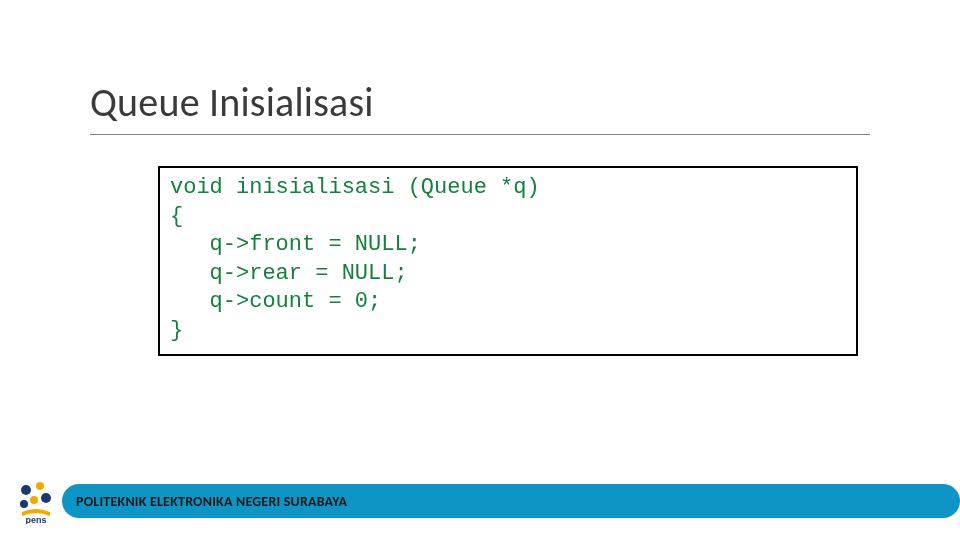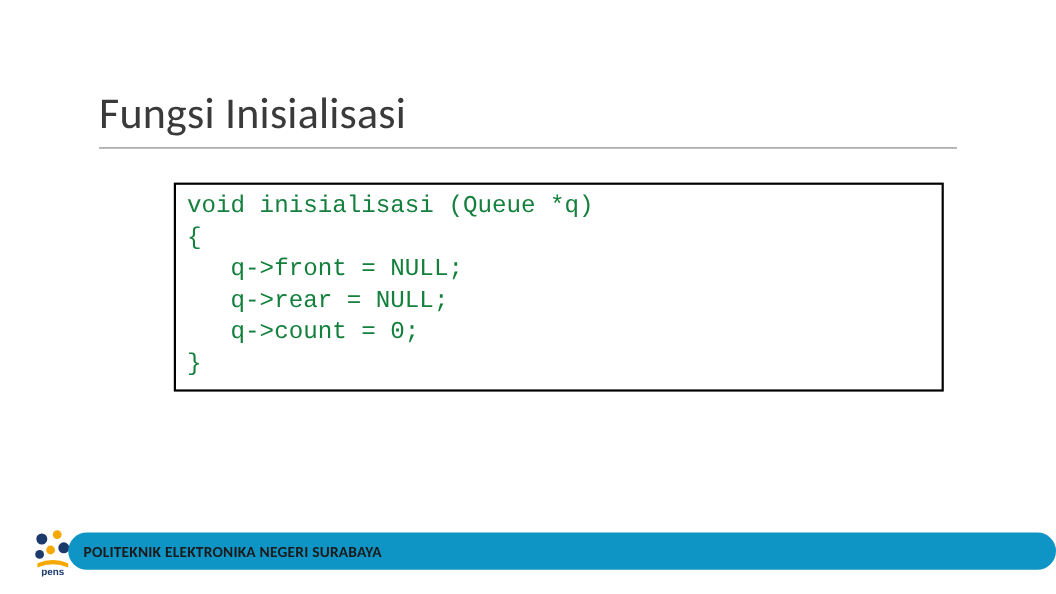--- a/index.html
+++ b/index.html
@@ -48,33 +48,33 @@
     border-radius: 17px;
   }
   .footer-text {
     font-weight: 700;
     font-size: 14px;
     color: #1a1a1a;
     letter-spacing: 0.2px;
   }
   .logo {
     position: absolute;
-    left: 24px;
+    left: 12px;
     bottom: 16px;
     width: 48px;
     height: 48px;
   }
   .logo svg { width: 48px; height: 48px; display: block; }
 </style>
 </head>
 <body>
 
 <div class="slide">
 
-  <div class="title">Fungsi Inisialisasi</div>
+  <div class="title">Queue Inisialisasi</div>
   <div class="title-underline"></div>
 
   <div class="code-box"><span>void inisialisasi (Queue *q)</span>
 <span>{</span>
 <span>   q-&gt;front = NULL;</span>
 <span>   q-&gt;rear = NULL;</span>
 <span>   q-&gt;count = 0;</span>
 <span>}</span></div>
 
   <div class="logo">

